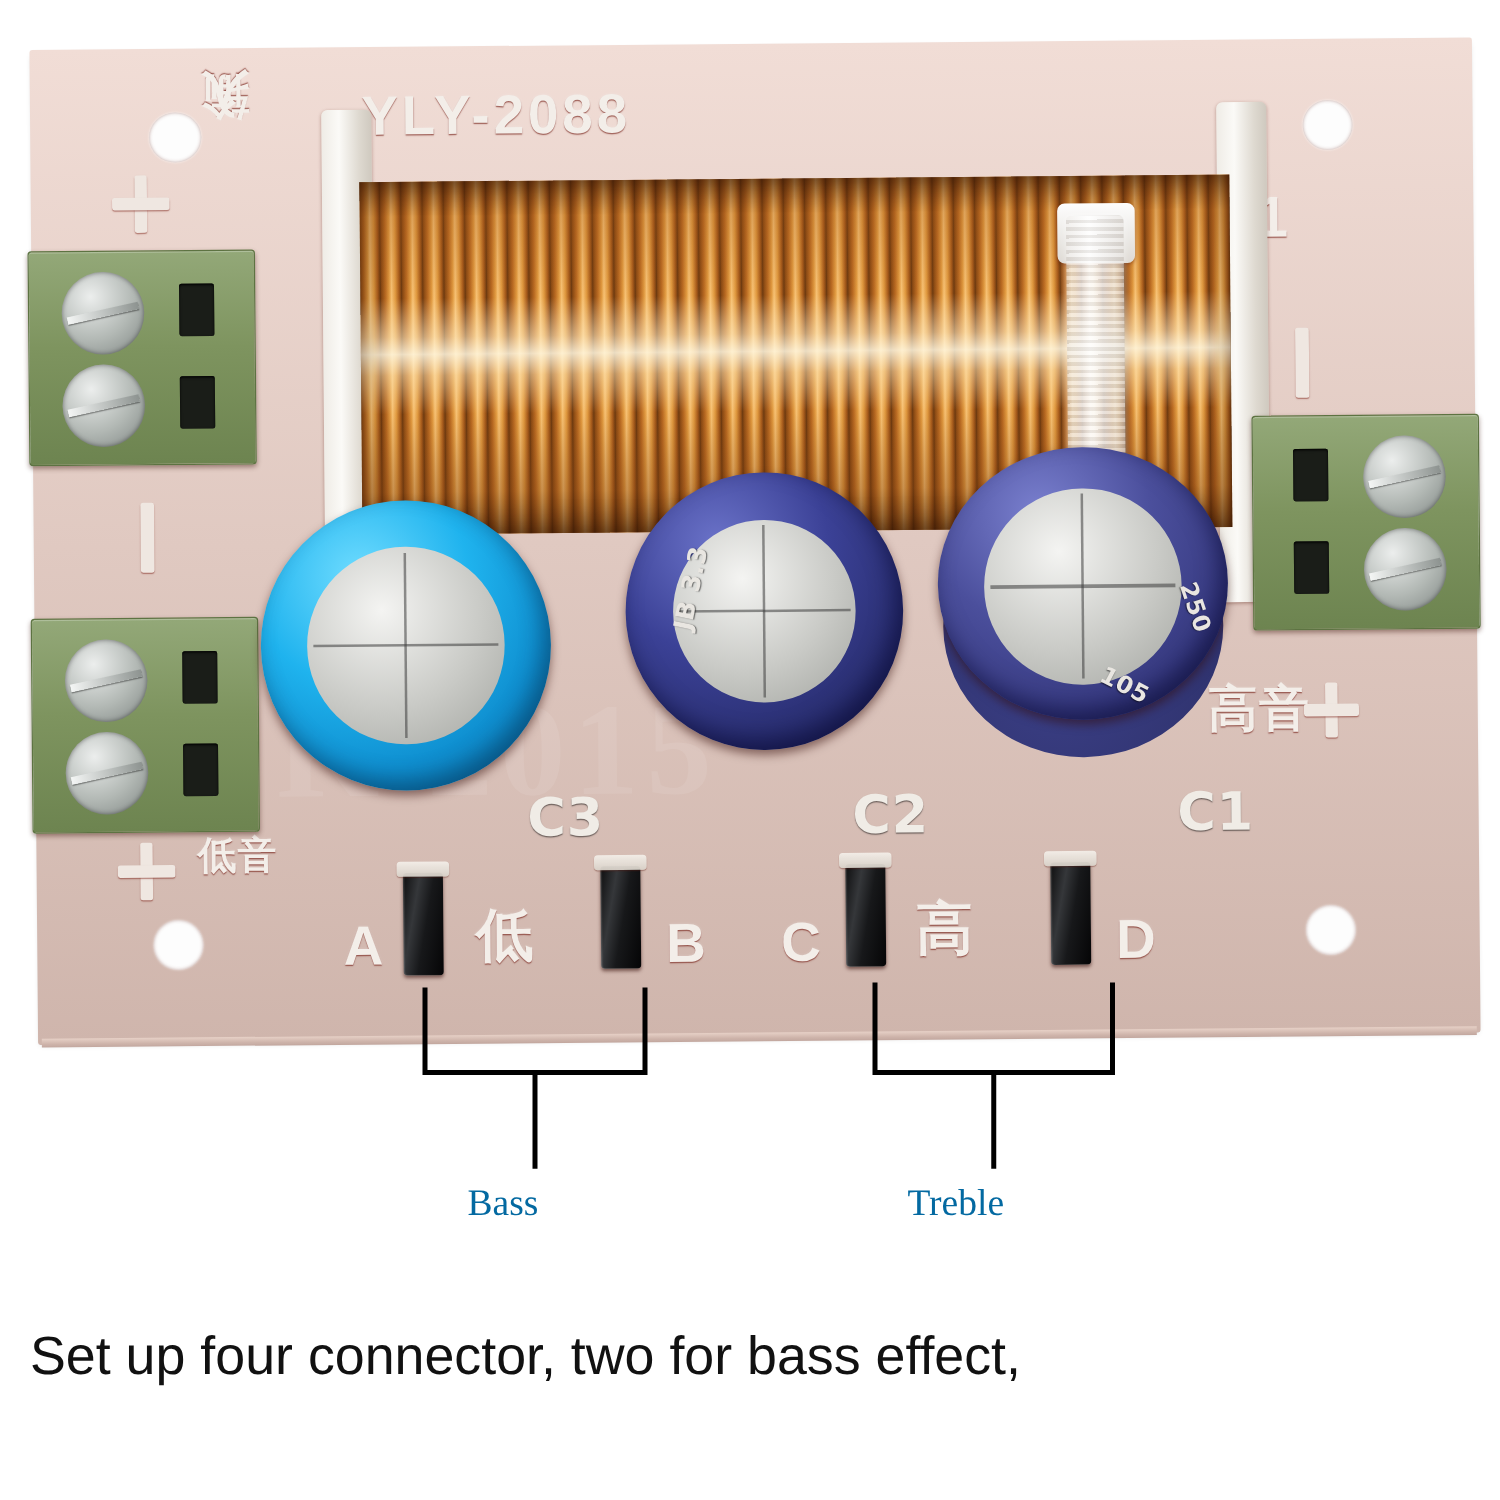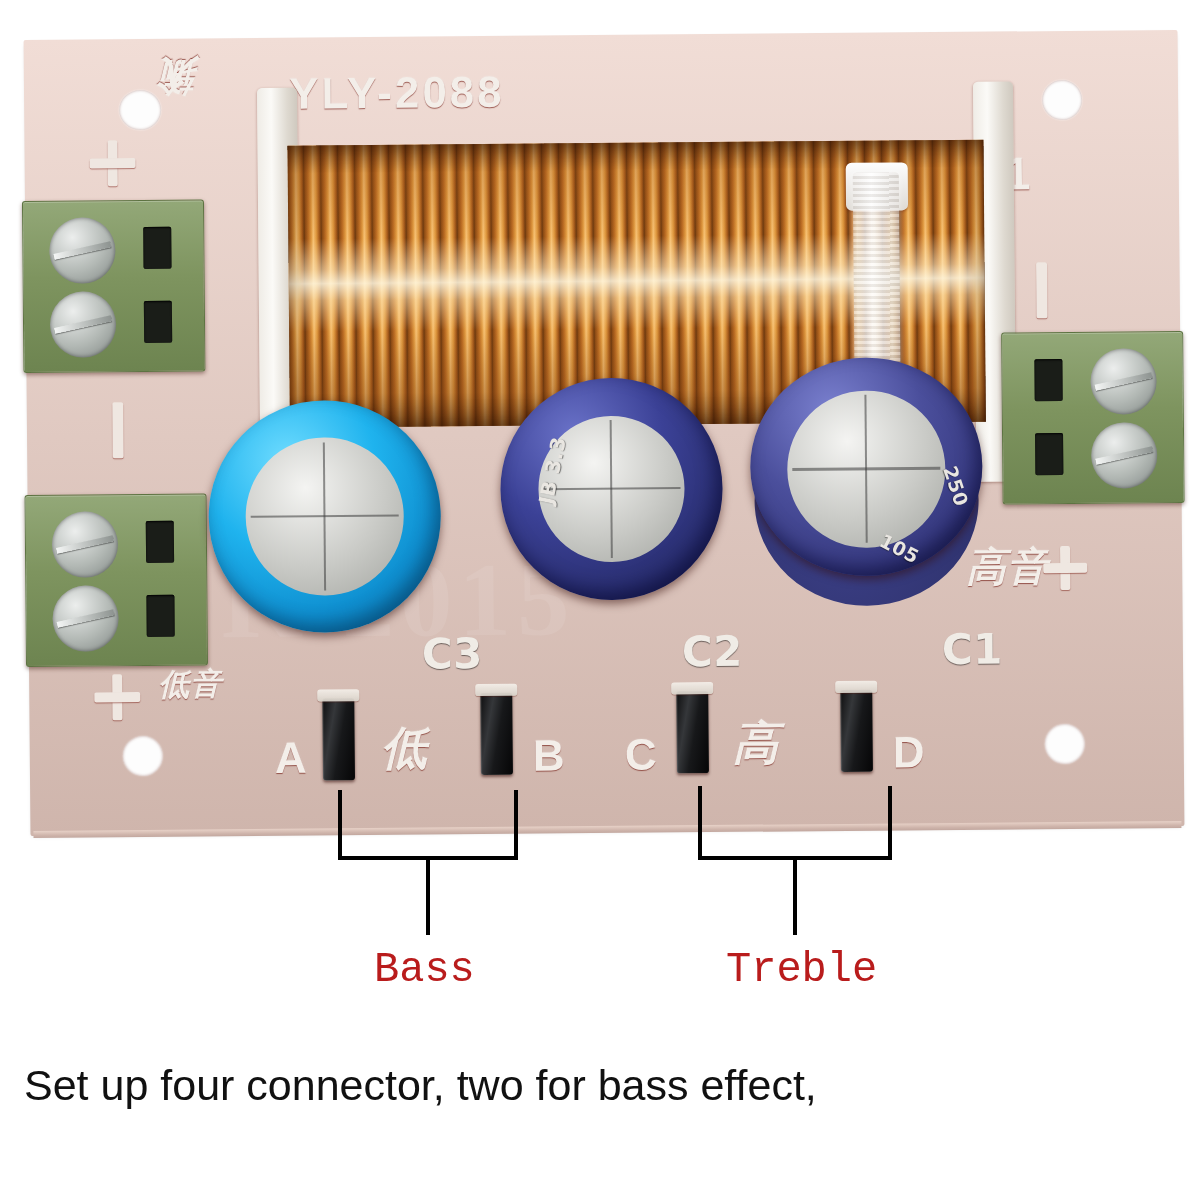--- a/index.html
+++ b/index.html
@@ -27,21 +27,21 @@
     background:linear-gradient(180deg,#e8d2c8,#bfa299);opacity:.95;}
 
   
   .hole{position:absolute;border-radius:50%;background:#fdfdfd;
         box-shadow:inset 0 0 3px rgba(120,60,50,.45), 0 0 2px rgba(255,255,255,.7);}
 
   
   .silk{position:absolute;color:#f3eee9;font-weight:700;
         text-shadow:0 1px 1px rgba(110,20,10,.65), 0 0 2px rgba(255,255,255,.35);
         letter-spacing:1px;user-select:none;}
-  .silk-cn{font-family:"DejaVu Sans", sans-serif;font-weight:700;font-style:italic;}
+  .silk-cn{font-family:"DejaVu Sans", sans-serif;font-weight:700;}
 
   
   .plusmark,.minusmark{position:absolute;}
   .plusmark:before,.plusmark:after,.minusmark:before{
     content:"";position:absolute;background:#efe7e1;border-radius:2px;
     box-shadow:0 1px 1px rgba(120,25,15,.5);}
   .plusmark:before{left:50%;top:0;width:10px;height:100%;transform:translateX(-50%);}
   .plusmark:after{top:50%;left:0;height:10px;width:100%;transform:translateY(-50%);}
   .minusmark:before{left:50%;top:0;width:11px;height:100%;transform:translateX(-50%);}
 
@@ -119,22 +119,22 @@
   
   .watermark{position:absolute;left:190px;top:500px;width:800px;height:120px;
     font-size:105px;font-weight:700;color:rgba(255,255,255,.085);
     letter-spacing:6px;white-space:nowrap;user-select:none;
     font-family:"Liberation Serif", serif;}
 
   
   #annotations{position:absolute;left:0;top:0;width:1200px;height:1200px;pointer-events:none;}
 
   
-  .callout{position:absolute;font-size:42px;color:#b91c1c;
-     font-family:Liberation Mono, monospace;}
+  .callout{position:absolute;font-size:30px;color:#0369a1;
+     font-family:Liberation Serif, serif;}
   #caption-block{position:absolute;left:24px;top:1058px;width:1160px;
      font-size:43px;line-height:1.30;color:#111;}
 </style>
 </head>
 <body>
 
 <div id="pcb-photo">
 
   <div class="board">
     <div class="edge-bottom"></div>

